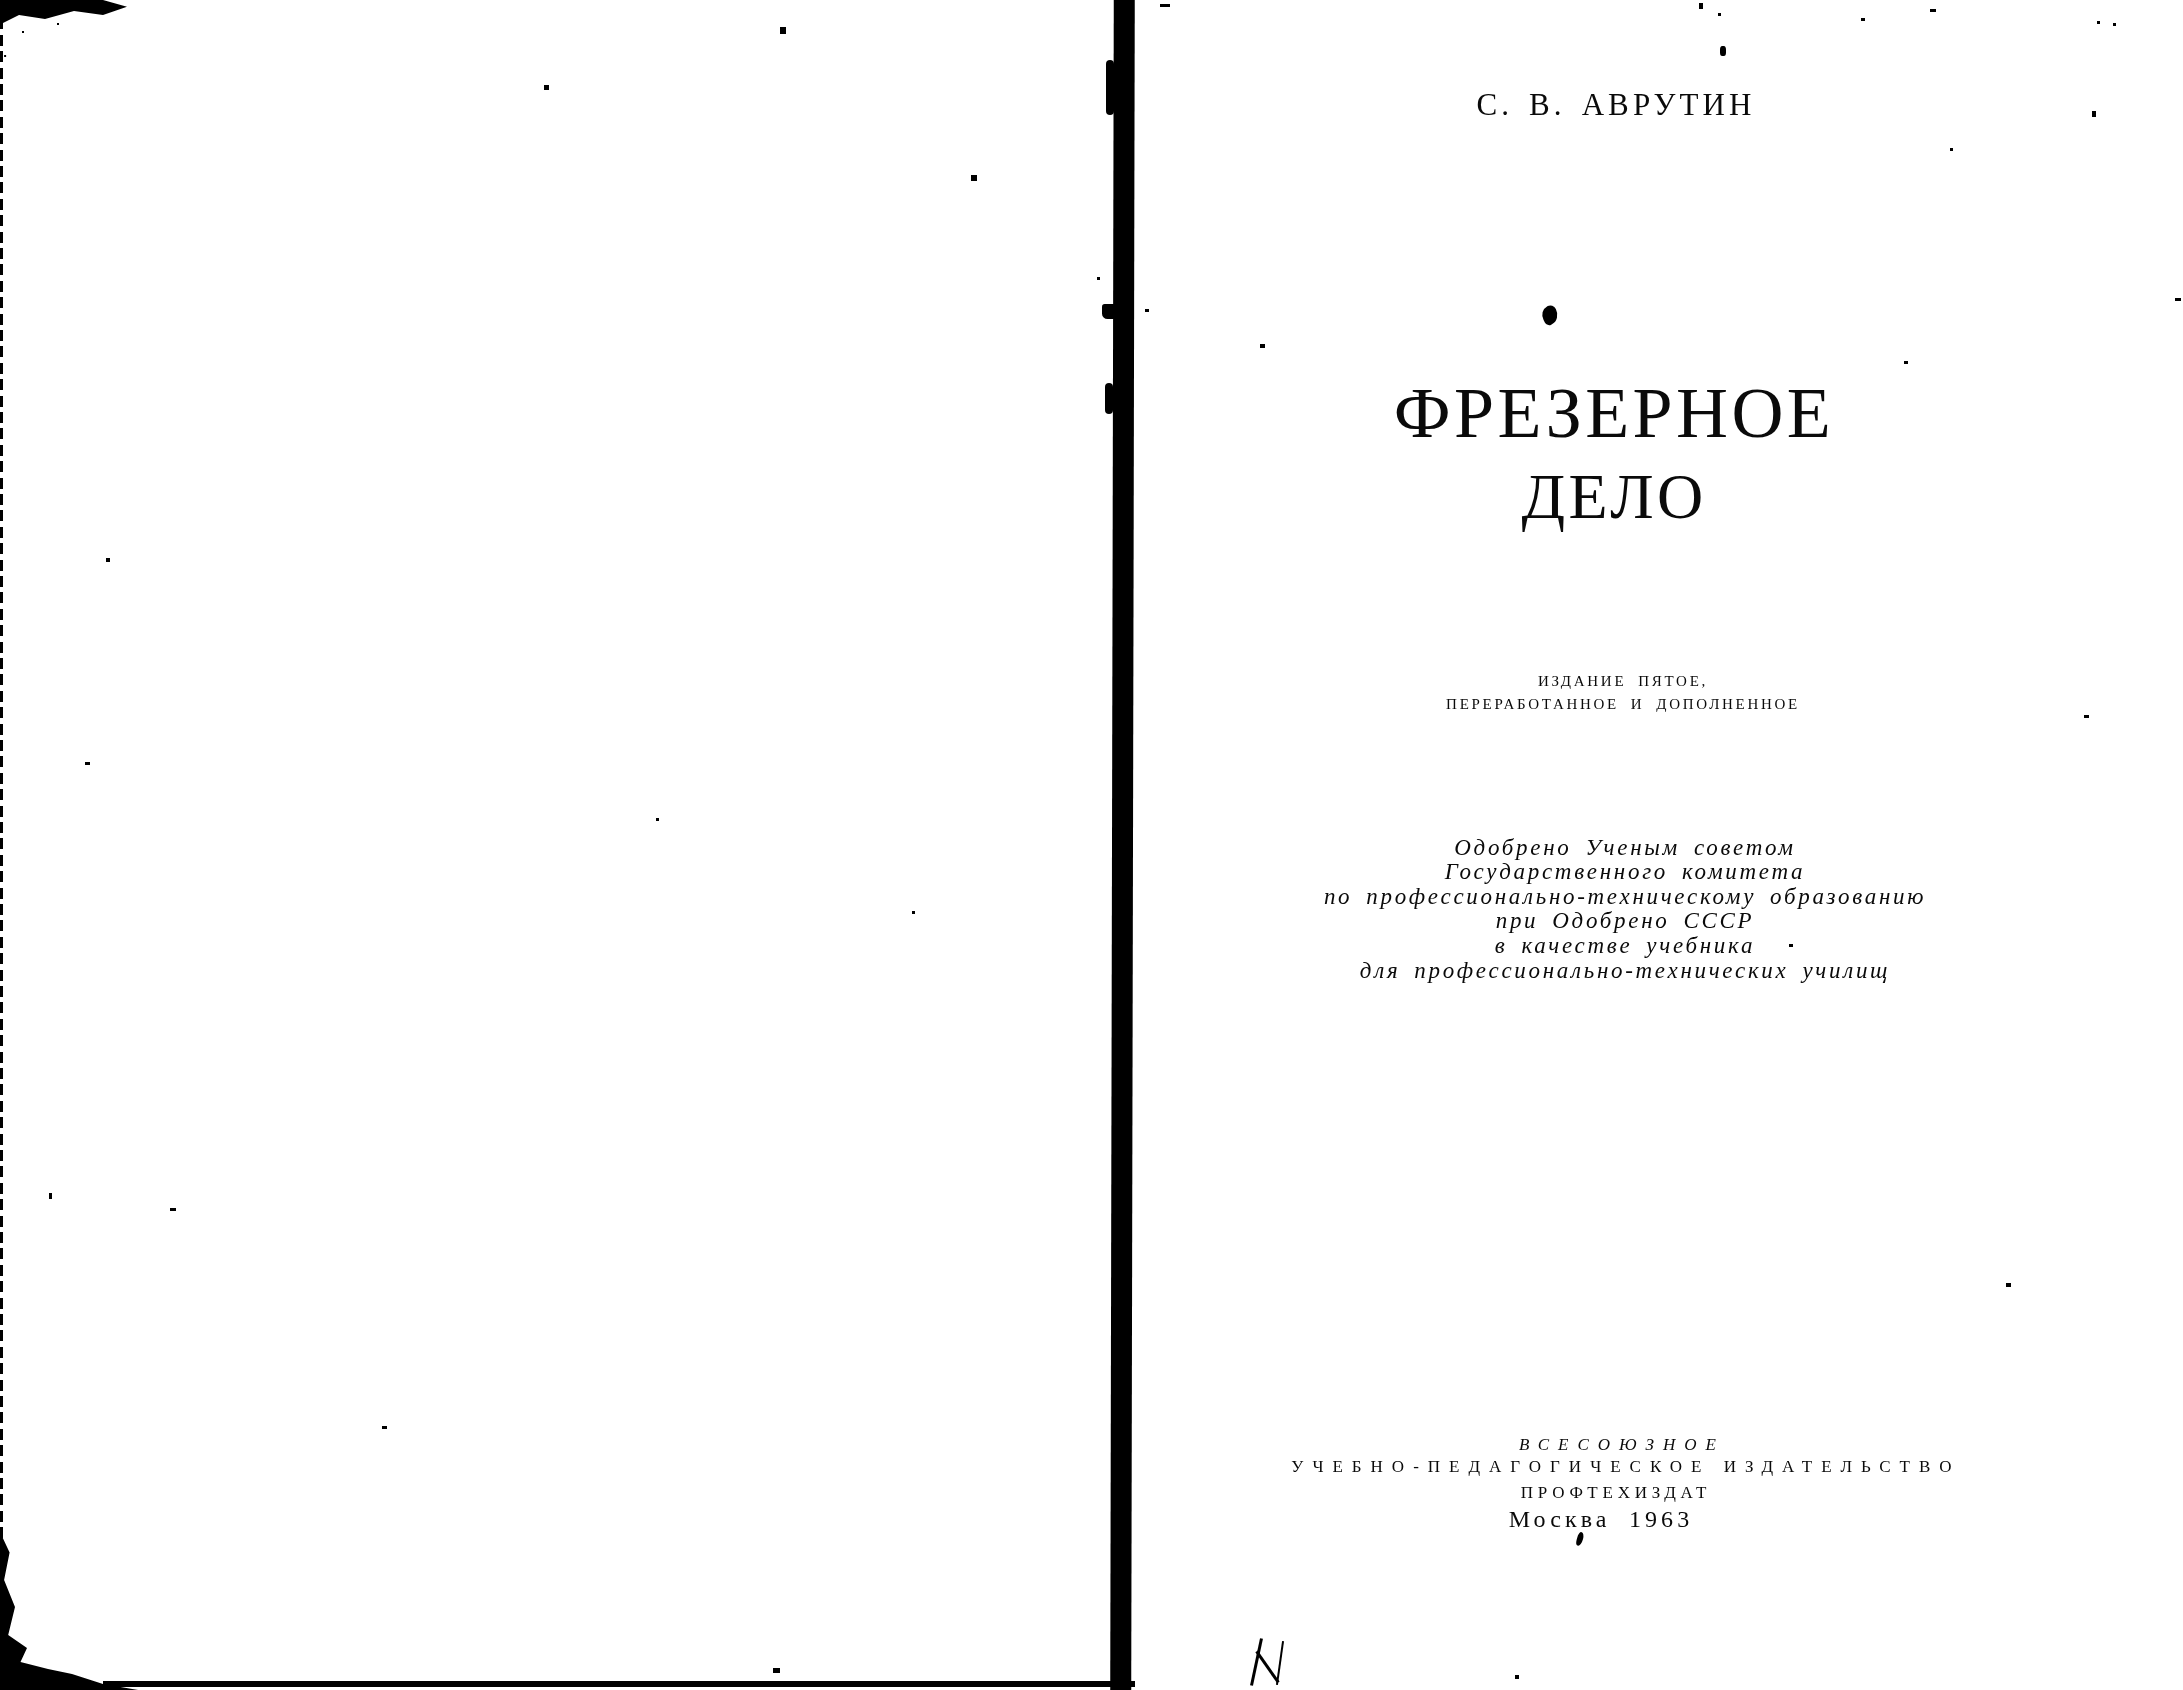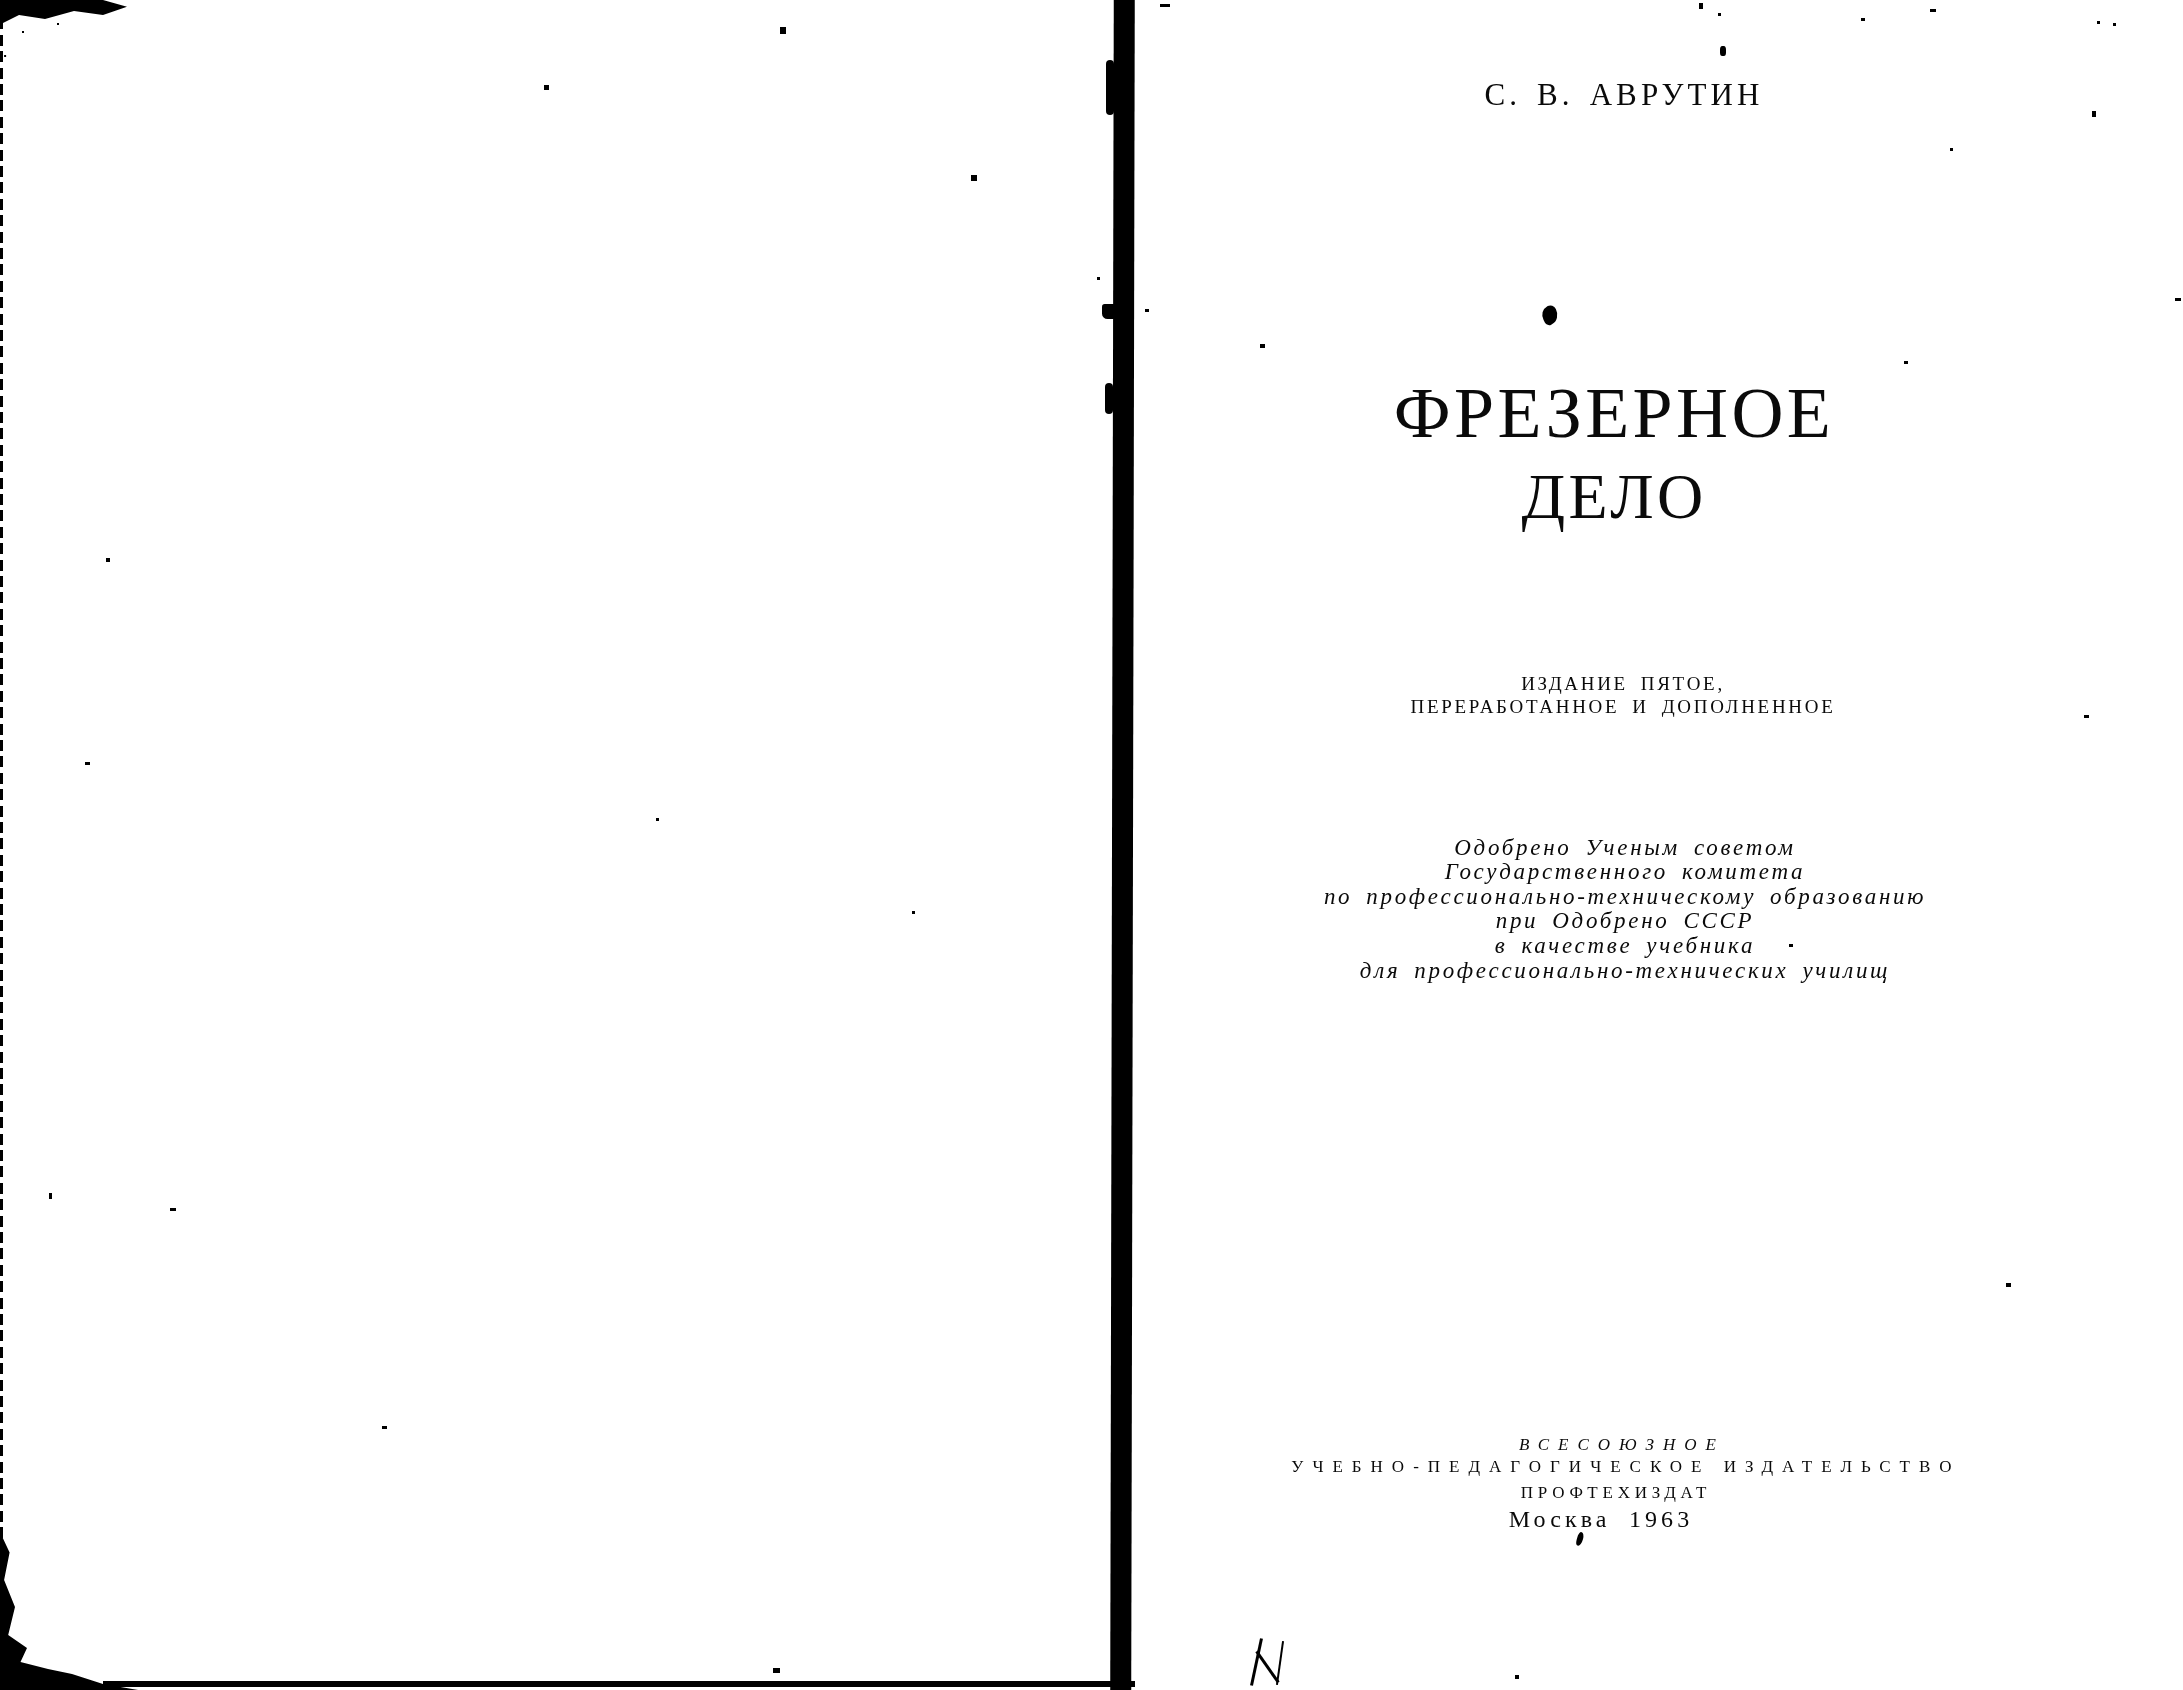--- a/index.html
+++ b/index.html
@@ -1,24 +1,24 @@
 <!DOCTYPE html>
 <html style="font-size:11px"><head>
 <meta charset="utf-8">
 <style>
   html,body{margin:0;padding:0;background:#777;}
   .scan{
     position:relative;width:2183px;height:1690px;background:#ffffff;
     overflow:hidden;font-family:"Liberation Serif","DejaVu Serif",serif;color:#0a0a0a;
   }
   .line{position:absolute;white-space:nowrap;line-height:1;transform:translateX(-50%);}
-  .author{font-size:31px;letter-spacing:4.1px;word-spacing:4.1px;left:1616px;top:79px;margin-left:8px;}
+  .author{font-size:31px;letter-spacing:4.1px;word-spacing:4.1px;left:1616px;top:89px;}
   .title1{font-size:72px;letter-spacing:3.4px;left:1614px;top:377px;}
   .title2{font-size:64px;letter-spacing:3.4px;left:1614px;top:465px;}
-  .edition{font-size:19px;letter-spacing:2.7px;word-spacing:5.5px;}
+  .edition{font-size:15px;letter-spacing:2.7px;word-spacing:5.5px;}
   .ed1{left:1623px;top:674px;}
   .ed2{left:1623px;top:697px;}
   .approval{font-size:23px;font-style:italic;letter-spacing:2.7px;word-spacing:5.5px;left:1625px;text-align:right;}
   .ap1{top:836px;} .ap2{top:860px;} .ap3{top:885px;}
   .ap4{top:909px;} .ap5{top:934px;} .ap6{top:959px;}
   .imprint{font-size:17px;}
   .im1{left:1622px;top:1436px;letter-spacing:9px;font-style:italic;}
   .im2{left:1626px;top:1458px;letter-spacing:9px;}
   .im3{left:1616px;top:1484px;letter-spacing:4.8px;}
   .im4{left:1601px;top:1507px;font-size:24px;letter-spacing:4.1px;word-spacing:8.2px;}

